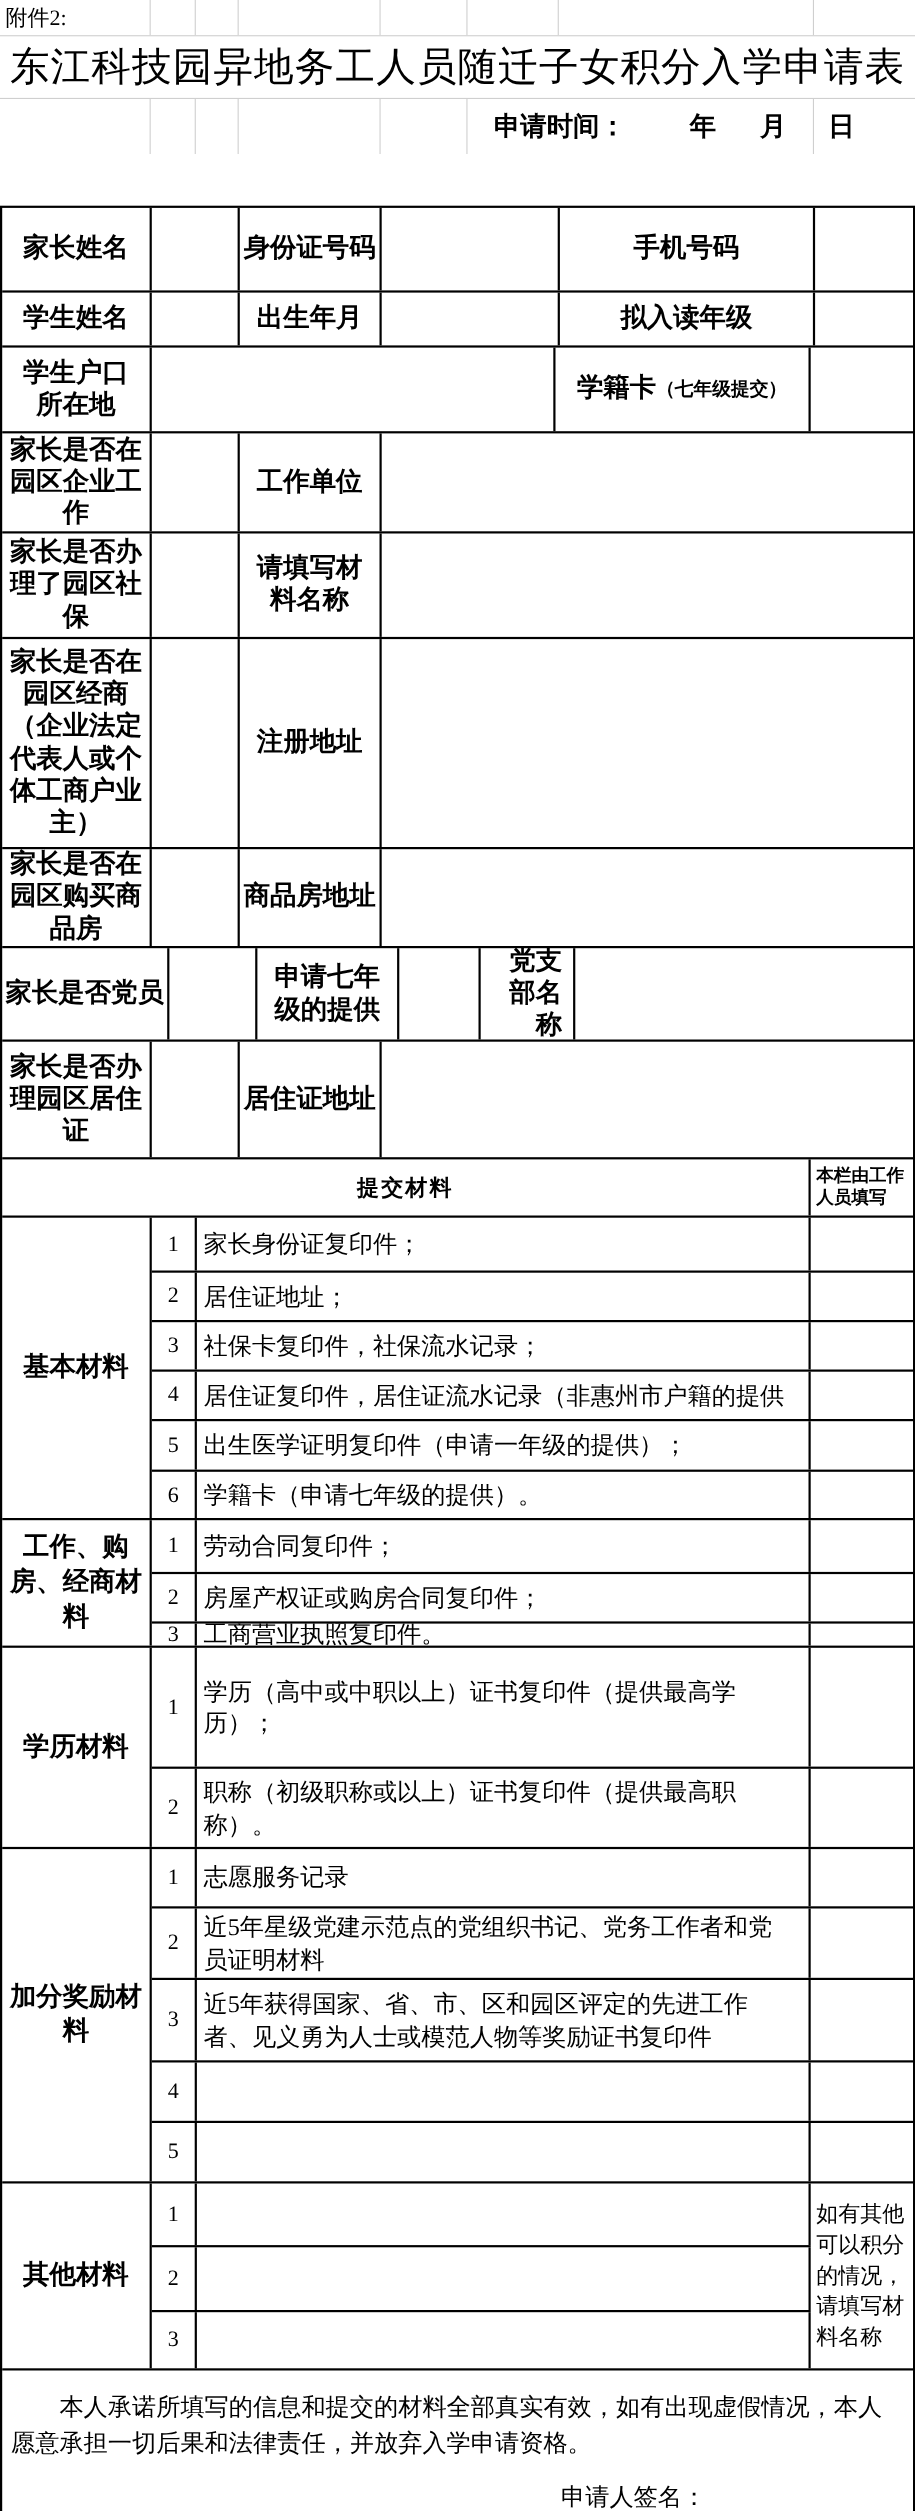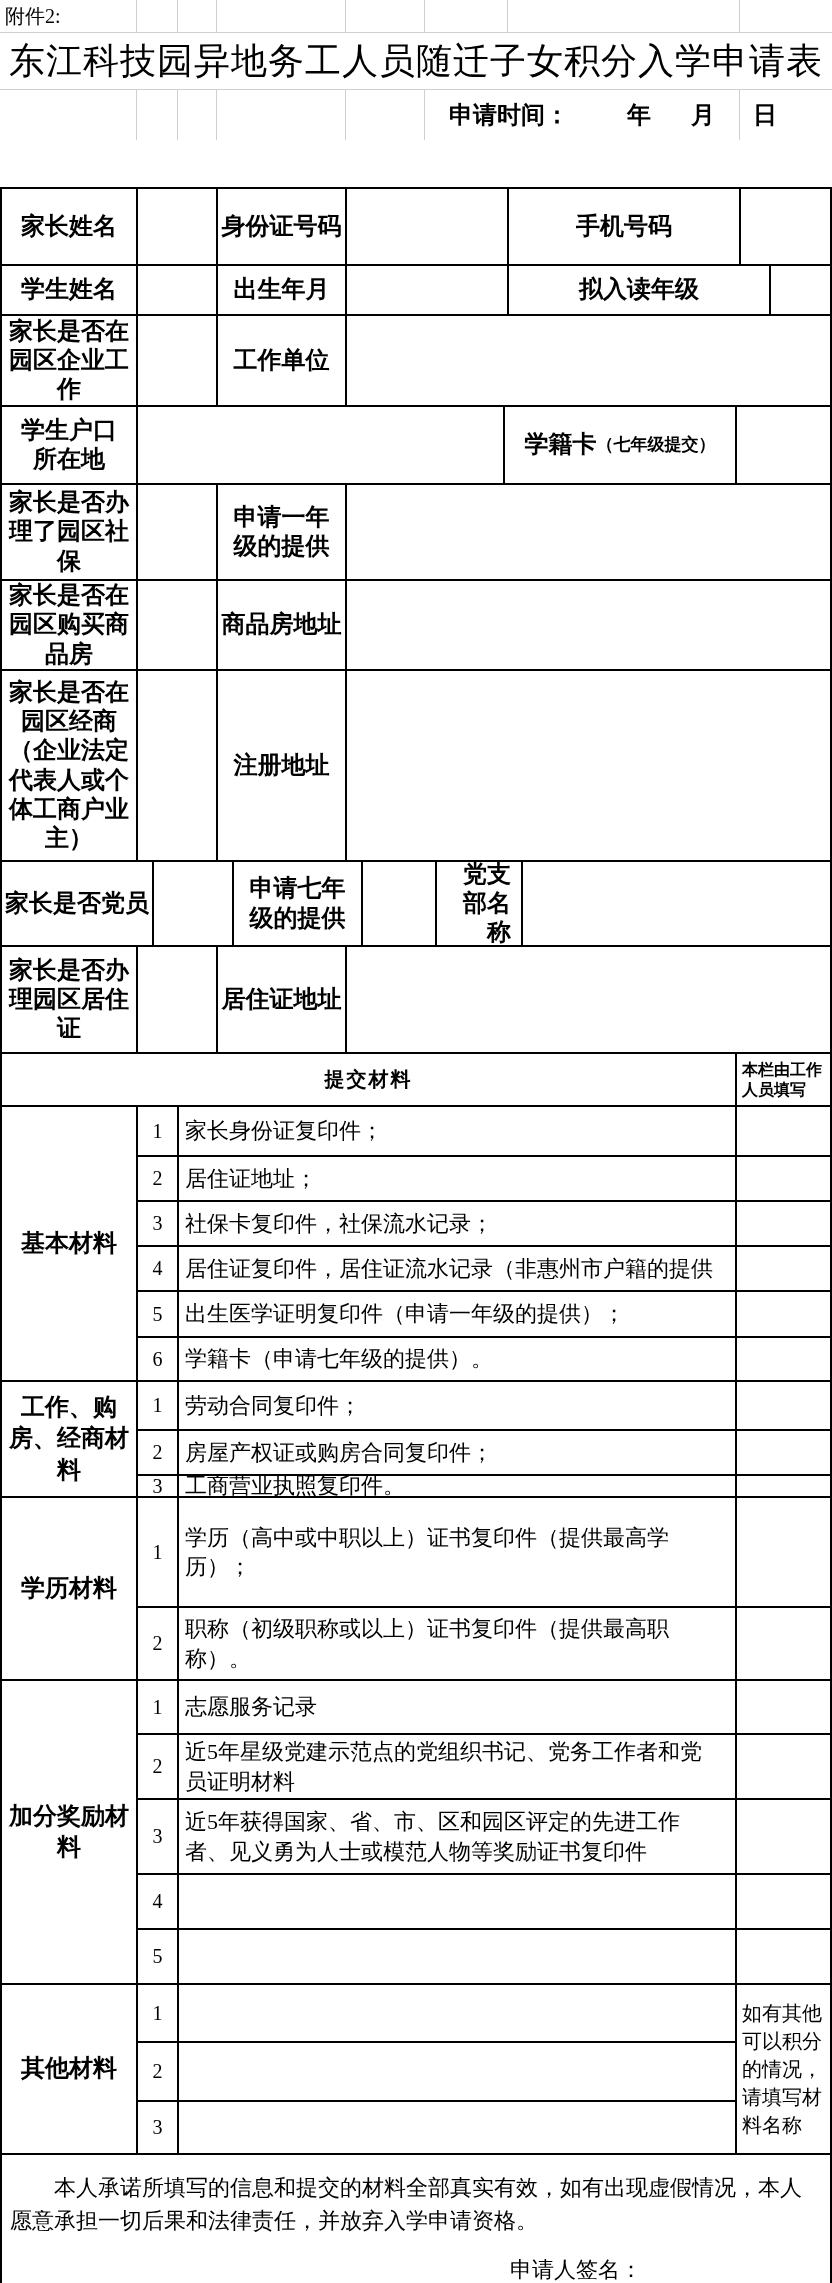--- a/index.html
+++ b/index.html
@@ -98,59 +98,59 @@
       <div class="cell" style="width:162px"></div>
       <div class="cell lab" style="width:232px">手机号码</div>
       <div class="cell fill nbr"></div>
     </div>
 
     <div class="trow" style="height:50px">
       <div class="cell lab" style="width:136px">学生姓名</div>
       <div class="cell" style="width:80px"></div>
       <div class="cell lab" style="width:129px">出生年月</div>
       <div class="cell" style="width:162px"></div>
-      <div class="cell lab" style="width:262px">拟入读年级</div>
-      <div class="cell fill nbr"></div>
-    </div>
-
-    <div class="trow" style="height:91px">
-      <div class="cell lab" style="width:136px">家长是否在园区企业工作</div>
-      <div class="cell" style="width:80px"></div>
-      <div class="cell lab" style="width:129px">工作单位</div>
+      <div class="cell lab" style="width:232px">拟入读年级</div>
       <div class="cell fill nbr"></div>
     </div>
 
     <div class="trow" style="height:78px">
       <div class="cell lab pn" style="width:136px">学生户口所在地</div>
       <div class="cell fill"></div>
       <div class="cell lab" style="width:232px;white-space:nowrap">
         <span>学籍卡</span>
           <span class="sub">（七年级提交）</span>
       </div>
       <div class="cell nbr" style="width:93px"></div>
     </div>
 
+    <div class="trow" style="height:91px">
+      <div class="cell lab" style="width:136px">家长是否在园区企业工作</div>
+      <div class="cell" style="width:80px"></div>
+      <div class="cell lab" style="width:129px">工作单位</div>
+      <div class="cell fill nbr"></div>
+    </div>
+
     <div class="trow" style="height:96px">
       <div class="cell lab" style="width:136px">家长是否办理了园区社保</div>
       <div class="cell" style="width:80px"></div>
-      <div class="cell lab pn" style="width:129px">申请一年级的提供</div>
+      <div class="cell lab pn" style="width:129px">请填写材料名称</div>
+      <div class="cell fill nbr"></div>
+    </div>
+
+    <div class="trow" style="height:191px">
+      <div class="cell lab" style="width:136px">家长是否在园区经商（企业法定代表人或个体工商户业主）</div>
+      <div class="cell" style="width:80px"></div>
+      <div class="cell lab" style="width:129px">注册地址</div>
       <div class="cell fill nbr"></div>
     </div>
 
     <div class="trow" style="height:90px">
       <div class="cell lab" style="width:136px">家长是否在园区购买商品房</div>
       <div class="cell" style="width:80px"></div>
       <div class="cell lab" style="width:129px">商品房地址</div>
-      <div class="cell fill nbr"></div>
-    </div>
-
-    <div class="trow" style="height:191px">
-      <div class="cell lab" style="width:136px">家长是否在园区经商（企业法定代表人或个体工商户业主）</div>
-      <div class="cell" style="width:80px"></div>
-      <div class="cell lab" style="width:129px">注册地址</div>
       <div class="cell fill nbr"></div>
     </div>
 
     <div class="trow" style="height:85px">
       <div class="cell lab" style="width:152px">家长是否党员</div>
       <div class="cell" style="width:80px"></div>
       <div class="cell lab pn" style="width:129px">申请七年级的提供</div>
       <div class="cell" style="width:74px"></div>
       <div class="cell lab left" style="width:86px;padding:2px 10px 2px 8px">党支部名称</div>
       <div class="cell fill nbr"></div>

